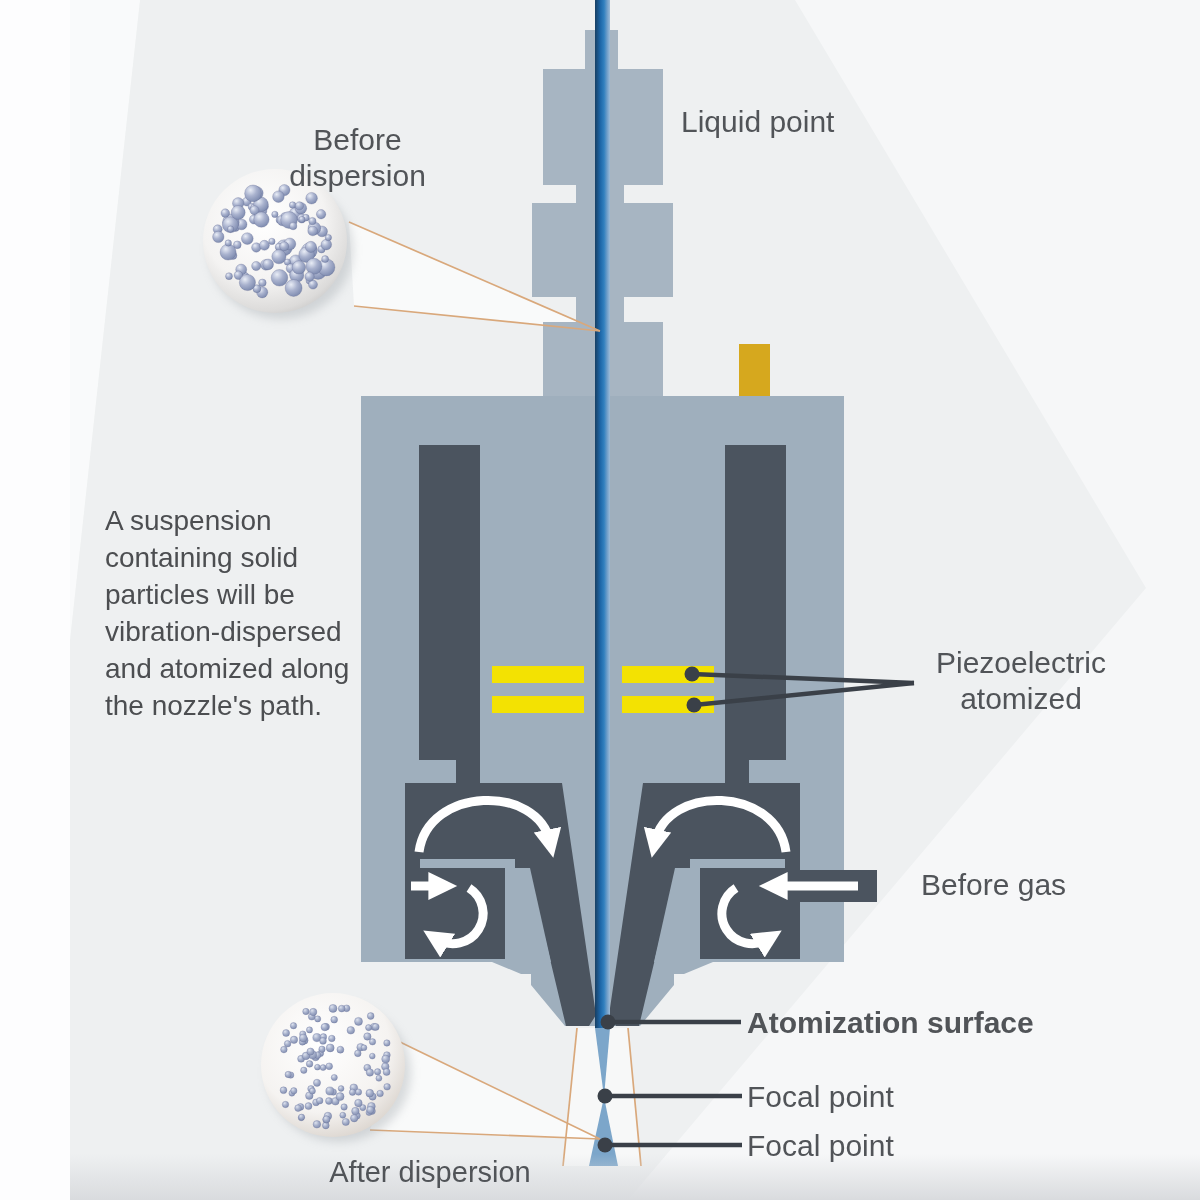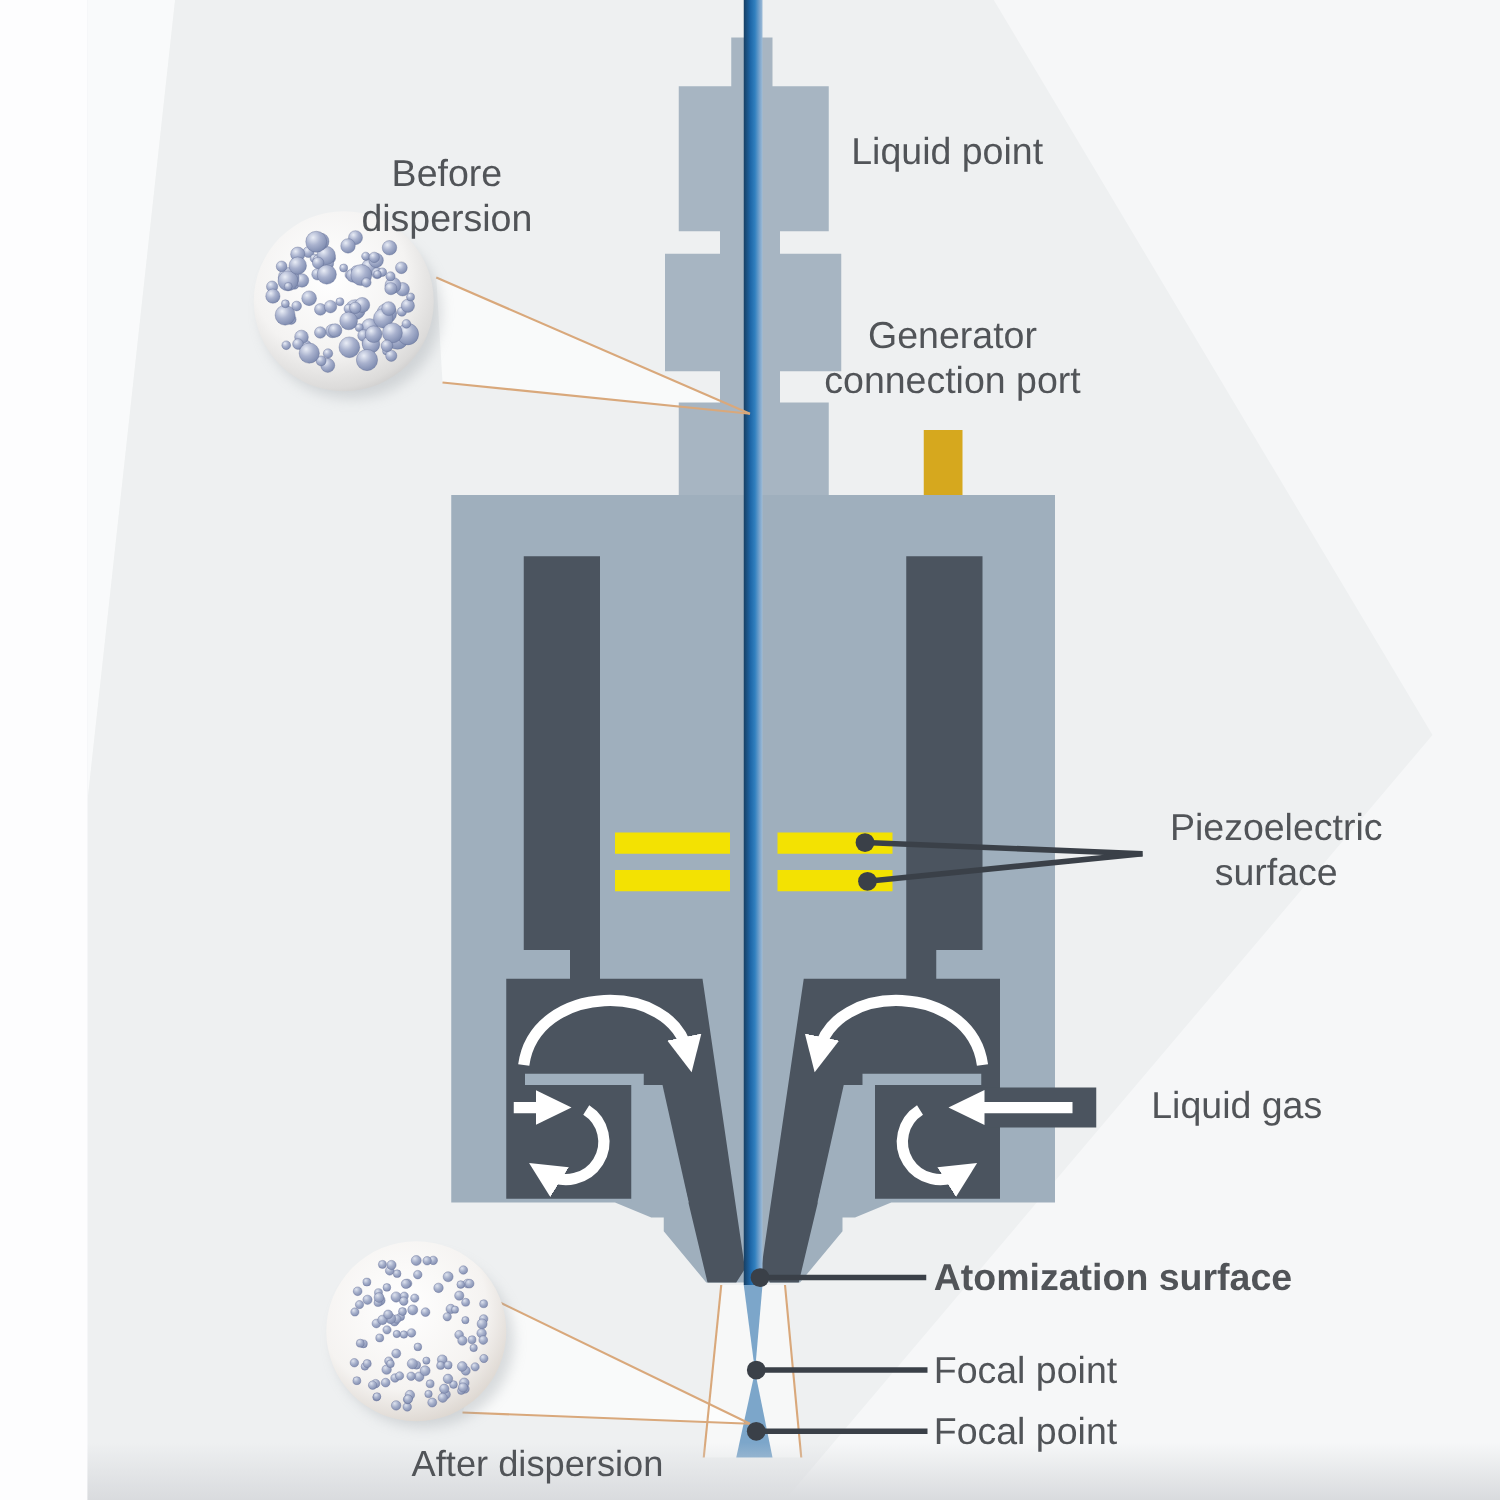--- a/index.html
+++ b/index.html
@@ -345,26 +345,26 @@
         <circle cx="386.6" cy="1072.0" r="3.5" fill="url(#dGrad)" stroke="rgba(100,110,150,0.4)" stroke-width="0.8"></circle>
       </g>
   </svg>
 
   <div class="bg-bottom-fade"></div>
 
   <div class="lbl center" style="left:245px;top:122px;width:225px;">Before dispersion</div>
 
   <div class="lbl nowrap" style="left:681px;top:104px;">Liquid point</div>
 
-  <div class="lbl center" style="left:653px;top:251px;width:218px;">Generator connection port</div>
-
-
-  <div class="lbl center" style="left:922px;top:645px;width:198px;">Piezoelectric surface</div>
-
-  <div class="lbl nowrap" style="left:921px;top:867px;">Liquid gas</div>
+
+  <div class="lbl note" style="left:105px;top:503px;width:258px;">A suspension containing solid particles will be vibration-dispersed and atomized along the nozzle's path.</div>
+
+  <div class="lbl center" style="left:922px;top:645px;width:198px;">Piezoelectric atomized</div>
+
+  <div class="lbl nowrap" style="left:921px;top:867px;">Before gas</div>
 
   <div class="lbl nowrap" style="left:747px;top:1005px;font-weight:bold;">Atomization surface</div>
 
   <div class="lbl nowrap" style="left:747px;top:1079px;">Focal point</div>
 
   <div class="lbl nowrap" style="left:747px;top:1128px;">Focal point</div>
 
   <div class="lbl center after-lbl" style="left:297px;top:1155px;width:228px;">After dispersion</div>
 </div>
 

